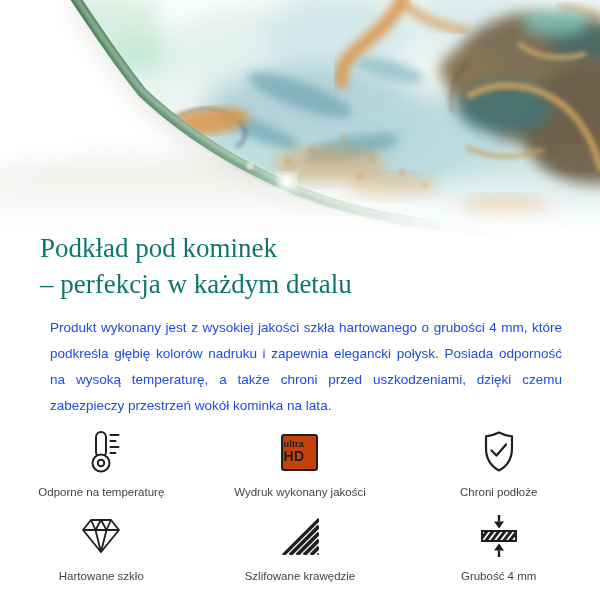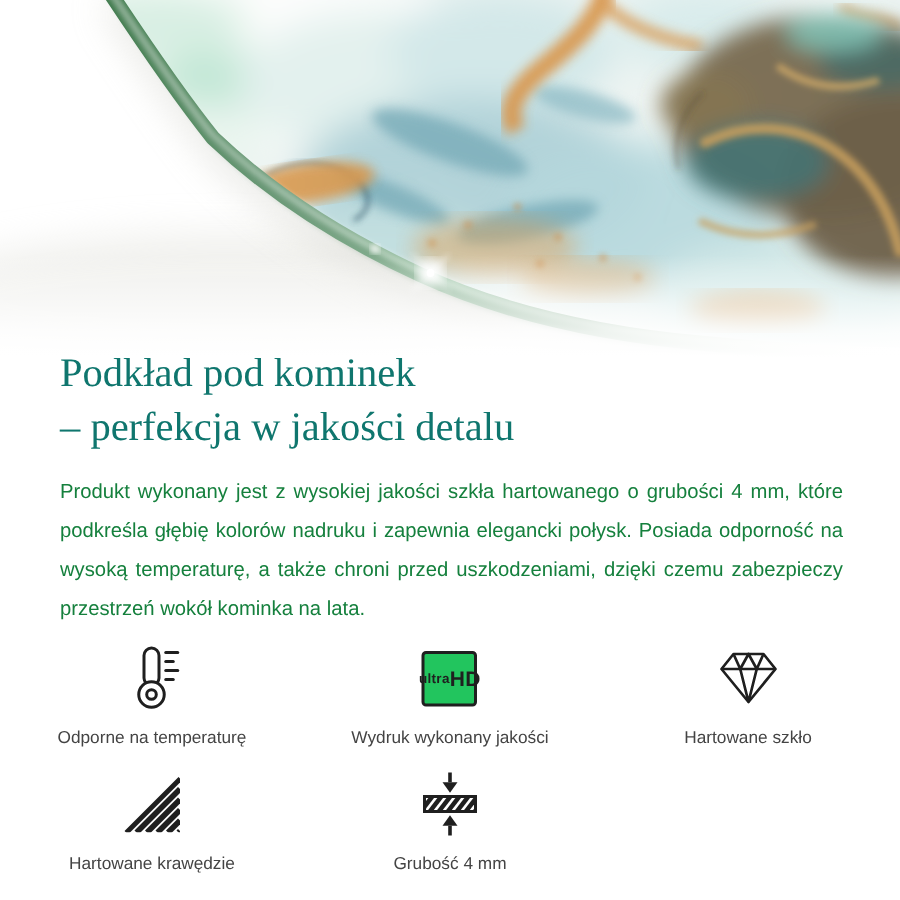--- a/index.html
+++ b/index.html
@@ -9,22 +9,22 @@
     position:relative;
   }
   .hero{display:block;width:600px;height:238px;}
   .page-title{
     margin:-8px 40px 0 40px;
     font-family:"Liberation Serif","DejaVu Serif",serif;
     font-weight:normal;
     font-size:27px;line-height:36px;color:#0f766e;
   }
   .product-description{
-    margin:13px 38px 0 40px;
-    font-size:13.5px;line-height:26px;color:#15803d;
+    margin:13px 38px 0 50px;
+    font-size:13.5px;line-height:26px;color:#1d4ed8;
     text-align:justify;
   }
   .features{
     margin-top:10px;
     padding:0 2px;
     display:grid;
     grid-template-columns:repeat(3,1fr);
     row-gap:14px;
   }
   .feature{
@@ -32,22 +32,22 @@
   }
   .icon-box{
     height:46px;display:flex;align-items:center;justify-content:center;
   }
   .feature-label{
     margin-top:10px;font-size:11.5px;line-height:14px;color:#444444;
     text-align:left;
   }
   .ultrahd{
     width:33px;height:33px;border:2px solid #1f1f1f;border-radius:3px;
-    display:flex;flex-direction:row;align-items:center;justify-content:center;
-    background:#22c55e;
+    display:flex;flex-direction:column;align-items:flex-start;justify-content:center;
+    background:#c2410c;
   }
   .ultrahd .u-top{font-size:9px;font-weight:600;line-height:9px;color:#1f1f1f;letter-spacing:.2px;}
   .ultrahd .u-bottom{font-size:14px;font-weight:700;line-height:15px;color:#1f1f1f;letter-spacing:.3px;}
   svg.icn{display:block;}
 </style>
 </head>
 <body>
 
 <svg class="hero" viewBox="0 0 600 238" xmlns="http://www.w3.org/2000/svg">
   <defs>
@@ -161,21 +161,21 @@
     <path d="M256,182 L318,182" stroke="#ffffff" stroke-width="2.4" opacity="0.95" filter="url(#f2)"></path>
     <path d="M275,170 L299,194" stroke="#ffffff" stroke-width="1.2" opacity="0.75" filter="url(#f2)"></path>
     <path d="M299,170 L275,194" stroke="#ffffff" stroke-width="1.2" opacity="0.75" filter="url(#f2)"></path>
     <circle cx="287" cy="182" r="2.6" fill="#ffffff"></circle>
     <circle cx="250" cy="166" r="3" fill="#ffffff" opacity="0.9" filter="url(#f2)"></circle>
   </g>
 
   <rect x="0" y="170" width="600" height="68" fill="url(#fadeBottom)"></rect>
 </svg>
 
-<h1 class="page-title"><span>Podkład pod kominek</span><br><span>– perfekcja w jakości detalu</span></h1>
+<h1 class="page-title"><span>Podkład pod kominek</span><br><span>– perfekcja w każdym detalu</span></h1>
 
 <p class="product-description">Produkt wykonany jest z wysokiej jakości szkła hartowanego o grubości 4 mm, które podkreśla głębię kolorów nadruku i zapewnia elegancki połysk. Posiada odporność na wysoką temperaturę, a także chroni przed uszkodzeniami, dzięki czemu zabezpieczy przestrzeń wokół kominka na lata.</p>
 
 <div class="features">
 
   <div class="feature">
     <div class="icon-box">
       <svg class="icn" width="44" height="46" viewBox="0 0 44 46" fill="none" stroke="#1f1f1f" stroke-width="2" stroke-linecap="round">
         <rect x="17" y="3" width="10" height="25" rx="5" fill="#ffffff"></rect>
         <circle cx="22" cy="34" r="8.5" fill="#ffffff"></circle>
@@ -192,20 +192,29 @@
   <div class="feature">
     <div class="icon-box">
       <div class="ultrahd">
         <span class="u-top">ultra</span>
         <span class="u-bottom">HD</span>
       </div>
     </div>
     <div class="feature-label">Wydruk wykonany jakości</div>
   </div>
 
+  <div class="feature">
+    <div class="icon-box">
+      <svg class="icn" width="44" height="46" viewBox="0 0 44 46" fill="none" stroke="#1f1f1f" stroke-width="2.2" stroke-linecap="round" stroke-linejoin="round">
+        <path d="M22,3.5 C26,5.5 30.5,6.8 35,7.3 L35,19 C35,30 29.5,37.5 22,41.5 C14.5,37.5 9,30 9,19 L9,7.3 C13.5,6.8 18,5.5 22,3.5 Z"></path>
+        <path d="M14.5,21.5 L19.5,26.5 L29,15.5"></path>
+      </svg>
+    </div>
+    <div class="feature-label">Chroni podłoże</div>
+  </div>
 
   <div class="feature">
     <div class="icon-box">
       <svg class="icn" width="46" height="42" viewBox="0 0 46 42" fill="none" stroke="#1f1f1f" stroke-width="1.8" stroke-linejoin="round">
         <path d="M13,5 L33,5 L41,15 L23,37 L5,15 Z"></path>
         <path d="M5,15 L41,15"></path>
         <path d="M13,5 L17.5,15 L23,5 L28.5,15 L33,5"></path>
         <path d="M17.5,15 L23,37 M28.5,15 L23,37"></path>
       </svg>
     </div>
@@ -223,21 +232,21 @@
         <g clip-path="url(#triClip)" stroke="#1f1f1f" stroke-width="3.8">
           <path d="M5,41 L41,5"></path>
           <path d="M12,41 L41,12"></path>
           <path d="M19,41 L41,19"></path>
           <path d="M26,41 L41,26"></path>
           <path d="M33,41 L41,33"></path>
           <path d="M40,41 L41,40"></path>
         </g>
       </svg>
     </div>
-    <div class="feature-label">Hartowane krawędzie</div>
+    <div class="feature-label">Szlifowane krawędzie</div>
   </div>
 
   <div class="feature">
     <div class="icon-box">
       <svg class="icn" width="44" height="46" viewBox="0 0 44 46">
         <defs>
             <clipPath id="barClip">
               <rect x="6" y="19" width="32" height="8"></rect>
             </clipPath>
           </defs>

